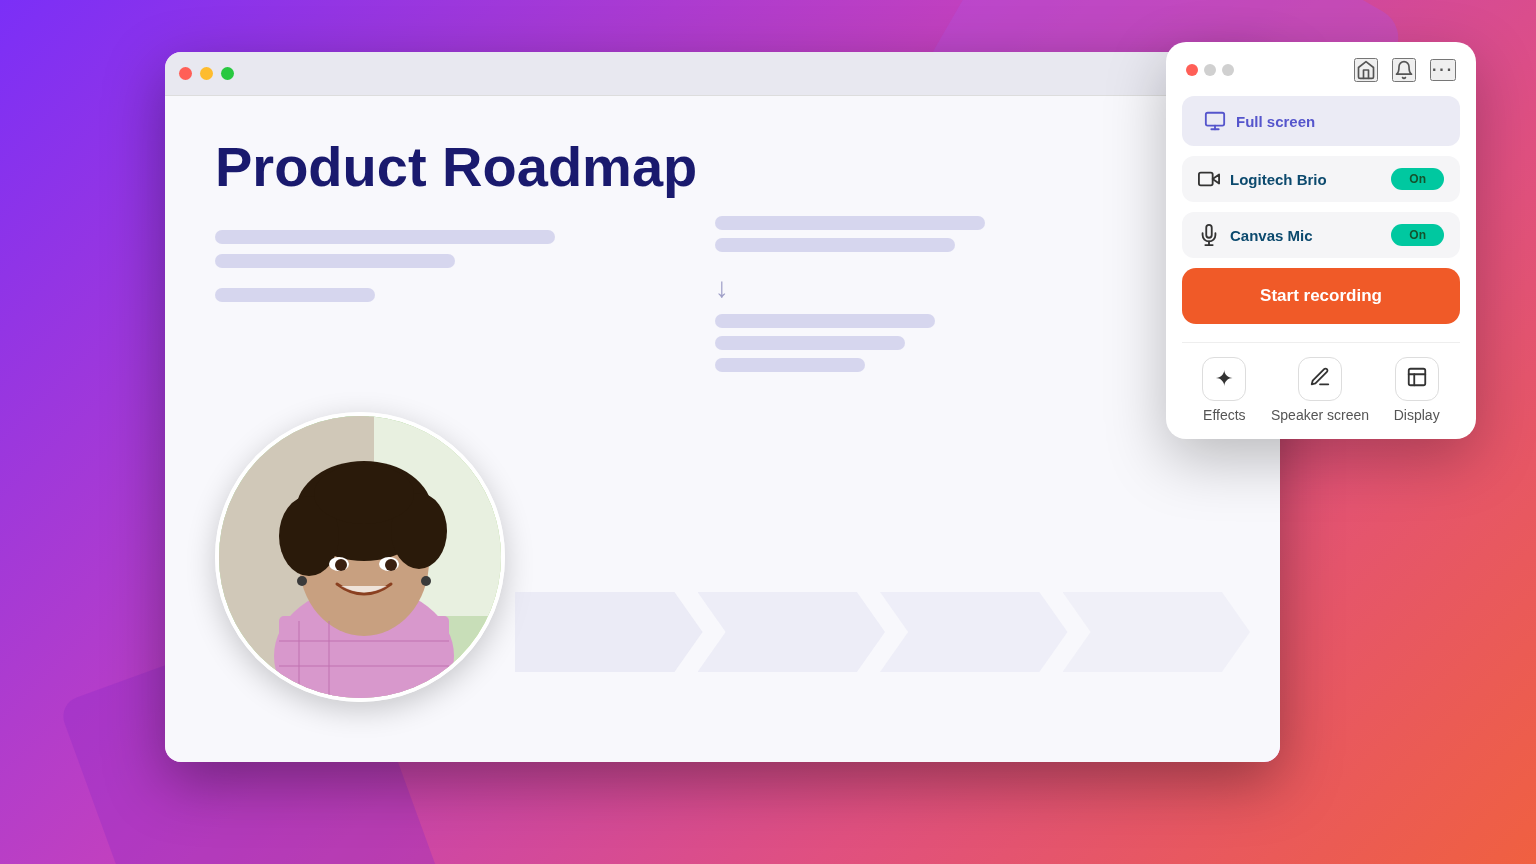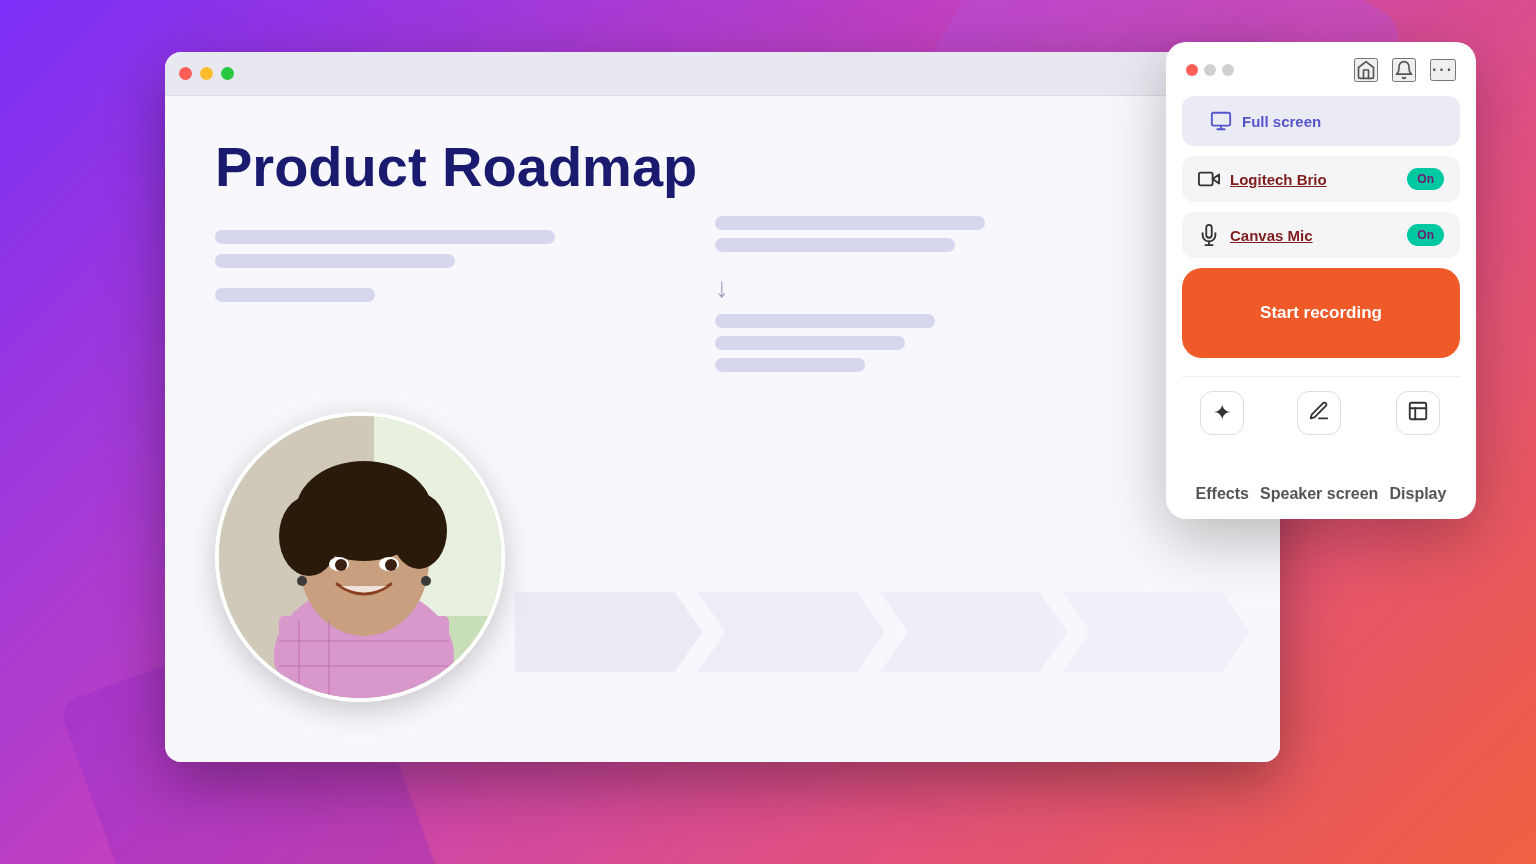--- a/index.html
+++ b/index.html
@@ -225,21 +225,21 @@
       display: flex;
       align-items: center;
     }
 
     
     .fullscreen-btn {
       width: 100%;
       background: #ebebf5;
       border: none;
       border-radius: 12px;
-      padding: 14px 28px;
+      padding: 14px 22px;
       display: flex;
       align-items: center;
       gap: 10px;
       cursor: pointer;
       margin-bottom: 10px;
       color: #5555cc;
       font-size: 15px;
       font-weight: 600;
     }
 
@@ -259,42 +259,41 @@
       gap: 10px;
       margin-bottom: 10px;
       border: none;
       cursor: pointer;
     }
 
     .device-label {
       flex: 1;
       font-size: 15px;
       font-weight: 600;
-      color: #7f1d1d;
+      color: #0c4a6e;
       text-align: left;
-      text-decoration: underline;
     }
 
     .on-badge {
       background: #00c8a0;
-      color: #701a75;
+      color: #14532d;
       font-size: 12px;
       font-weight: 700;
-      padding: 4px 10px;
+      padding: 4px 18px;
       border-radius: 20px;
     }
 
     
     .record-btn {
       width: 100%;
       background: #f05a28;
       color: #fff;
       border: none;
-      border-radius: 20px;
-      padding: 35px;
+      border-radius: 14px;
+      padding: 18px;
       font-size: 17px;
       font-weight: 700;
       cursor: pointer;
       margin-bottom: 14px;
       text-align: center;
     }
 
     .divider {
       height: 1px;
       background: #eee;
@@ -324,24 +323,23 @@
       border: 1.5px solid #ddd;
       display: flex;
       align-items: center;
       justify-content: center;
       font-size: 20px;
       background: #fff;
       color: #333;
     }
 
     .tool-label {
-      font-size: 16px;
+      font-size: 14px;
       color: #555;
-      font-weight: 700;
-      margin-top: 44px;
+      font-weight: 400;
     }
 
     
     .icon-svg {
       display: inline-flex;
       align-items: center;
       justify-content: center;
     }
 
     

